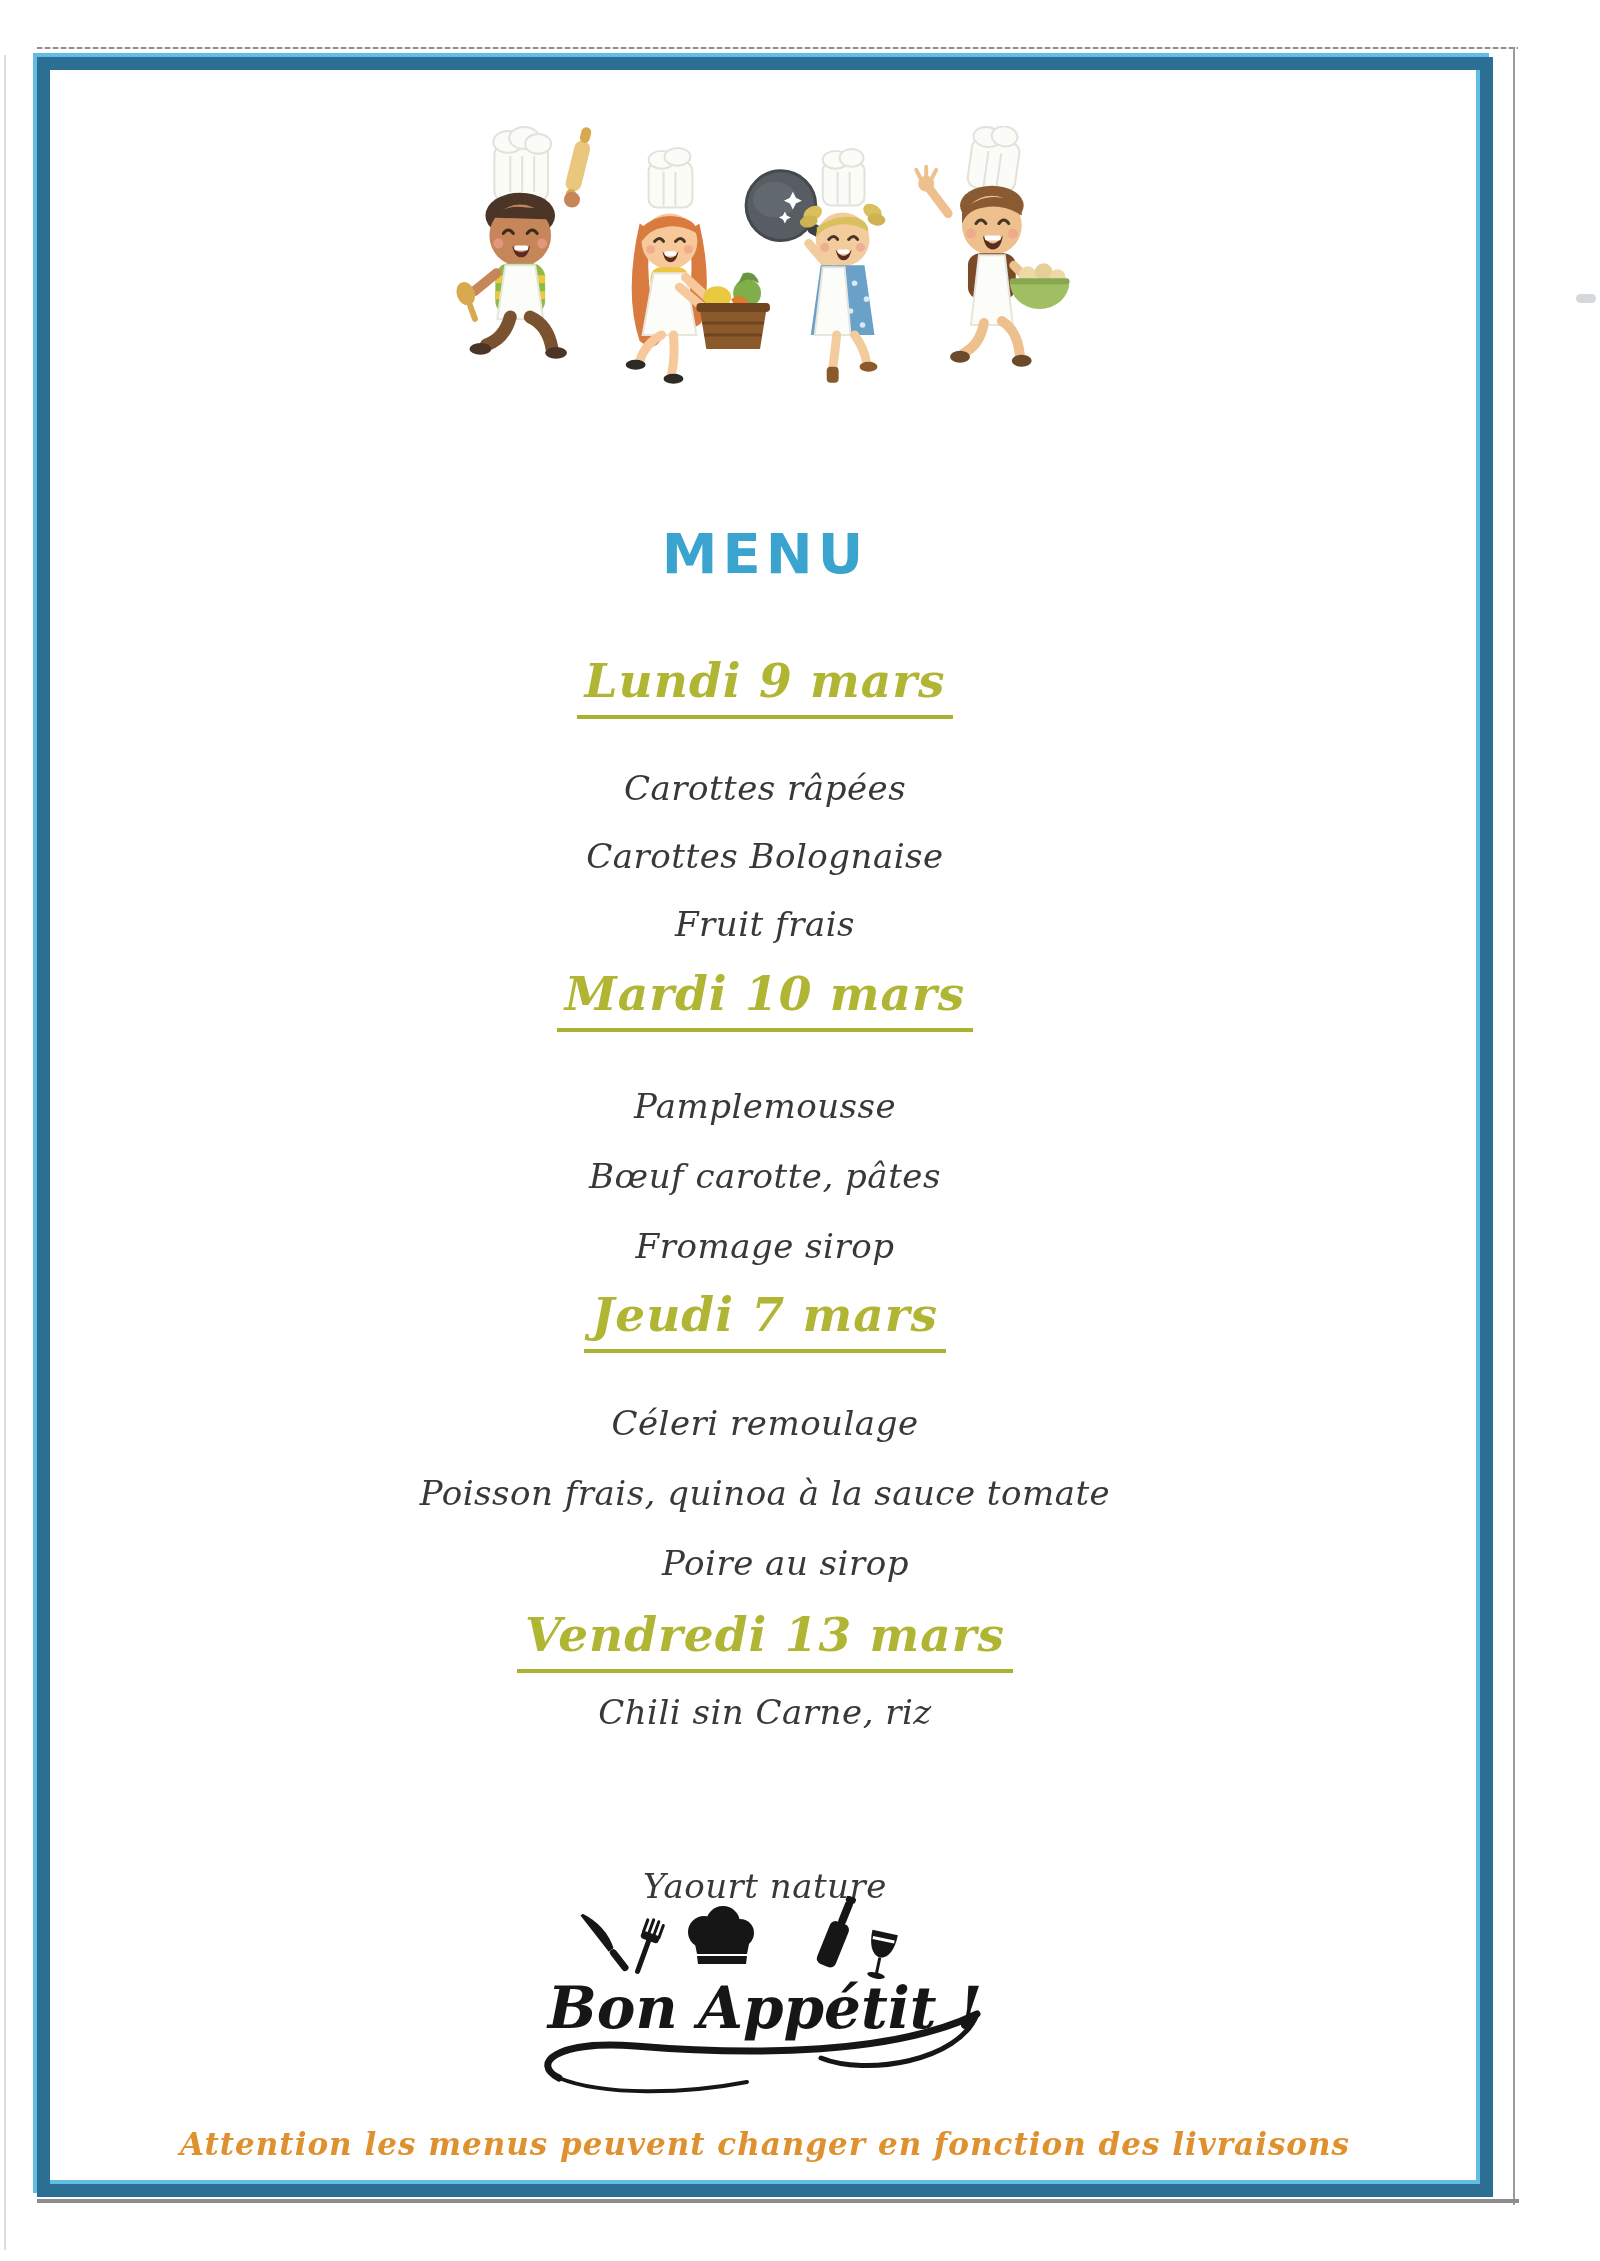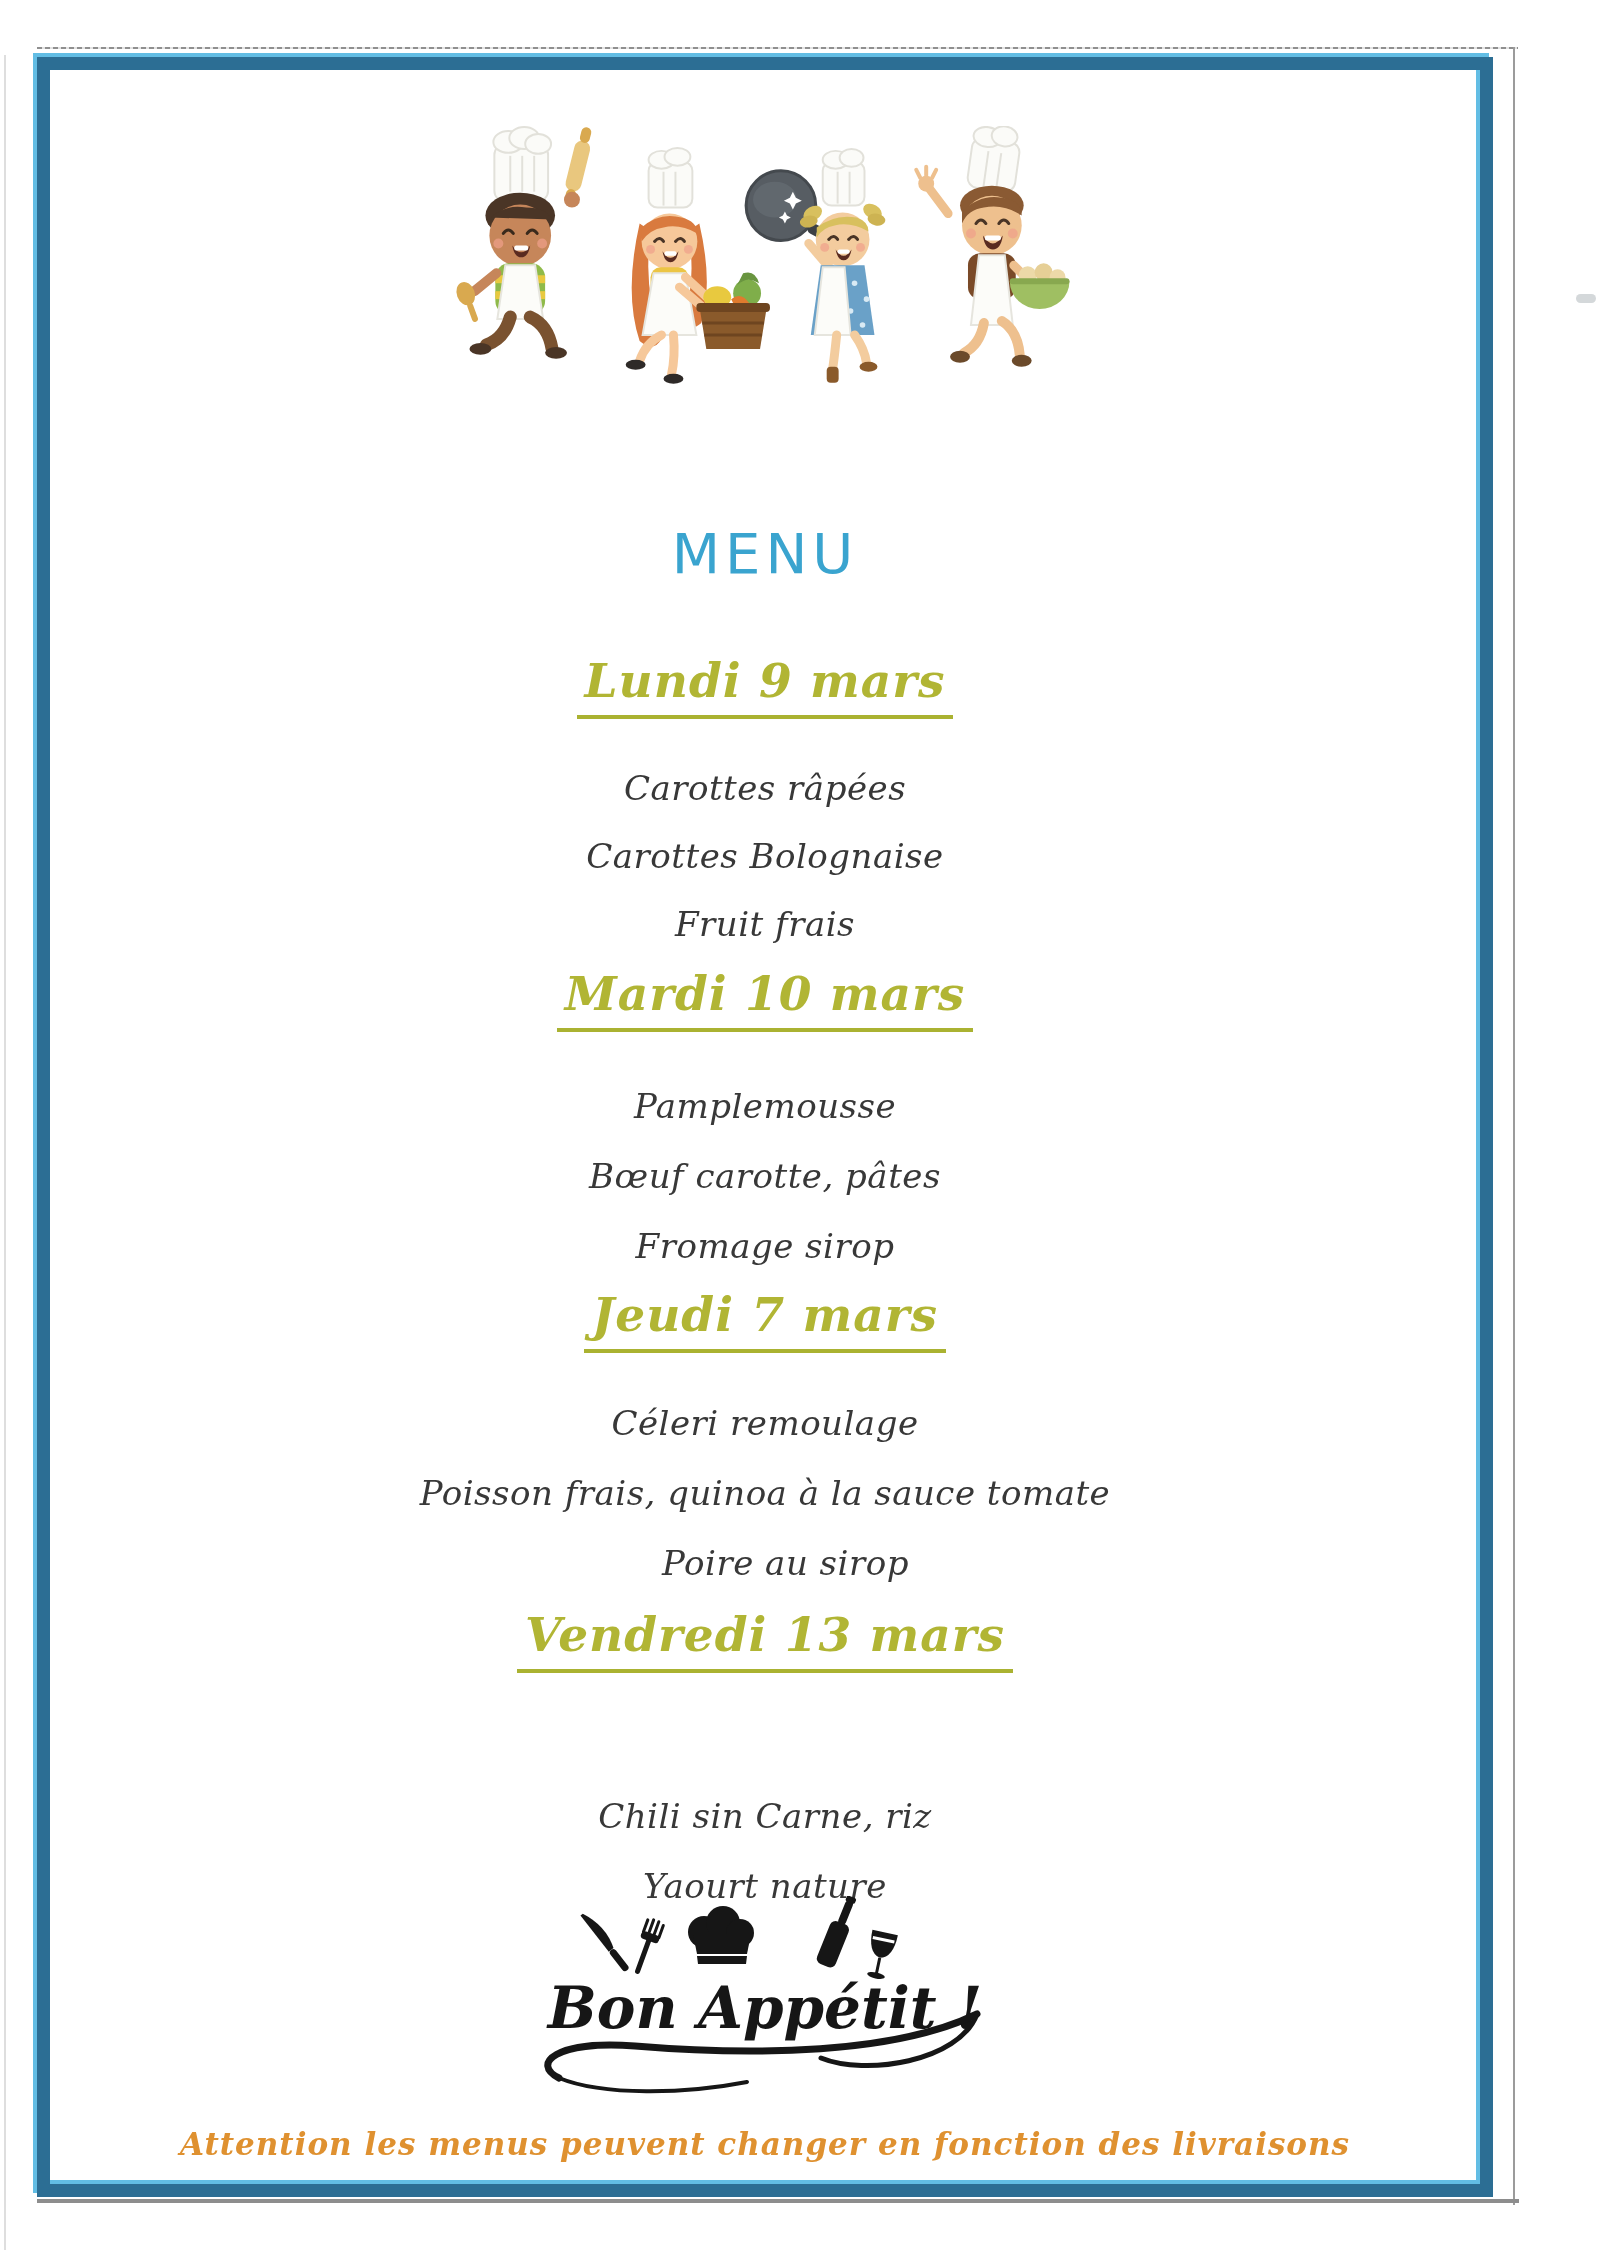--- a/index.html
+++ b/index.html
@@ -26,41 +26,41 @@
     box-sizing:border-box;border:13px solid #2c6e94;
     box-shadow:-4px -4px 0 0 #62bde4, inset -4px -4px 0 0 #62bde4;
   }
 
   .content{position:absolute;left:37px;top:0;width:1456px;height:2261px;text-align:center;}
 
   .illustration{position:absolute;left:393px;top:126px;width:672px;height:398px;}
 
   .menu-title{
     position:absolute;left:0;right:0;top:521px;
-    font-family:"DejaVu Sans", sans-serif;font-weight:normal;
+    font-family:"DejaVu Sans", sans-serif;font-weight:bold;
     font-size:56px;letter-spacing:5px;color:#3aa4cf;
   }
   .day-heading{position:absolute;left:0;right:0;}
   .day-heading span{
     display:inline-block;font-style:italic;font-weight:bold;font-size:47px;
     color:#b1b534;border-bottom:4px solid #aab231;padding:0 8px 7px 8px;
     letter-spacing:1px;
   }
   .menu-line{
     position:absolute;left:0;right:0;font-style:italic;font-size:34px;
     color:#383838;letter-spacing:.5px;
   }
   .t-lundi{top:653px;}
   .t-l1{top:768px;} .t-l2{top:836px;} .t-l3{top:904px;}
   .t-mardi{top:966px;}
   .t-m1{top:1086px;} .t-m2{top:1156px;} .t-m3{top:1226px;}
   .t-jeudi{top:1287px;}
   .t-j1{top:1403px;} .t-j2{top:1473px;} .t-j3{top:1543px;padding-left:41px;}
   .t-vendredi{top:1607px;}
-  .t-v1{top:1726px;} .t-v2{top:1796px;} .t-v3{top:1866px;}
+  .t-v1{top:1726px;} .t-v2{top:1692px;} .t-v3{top:1866px;}
 
   .bon-appetit{position:absolute;left:50%;top:1896px;transform:translateX(-50%);}
 
   .warning{
     position:absolute;left:0;right:0;top:2126px;
     font-style:italic;font-weight:bold;font-size:31px;color:#df9130;
     letter-spacing:1px;
   }
 </style>
 </head>

